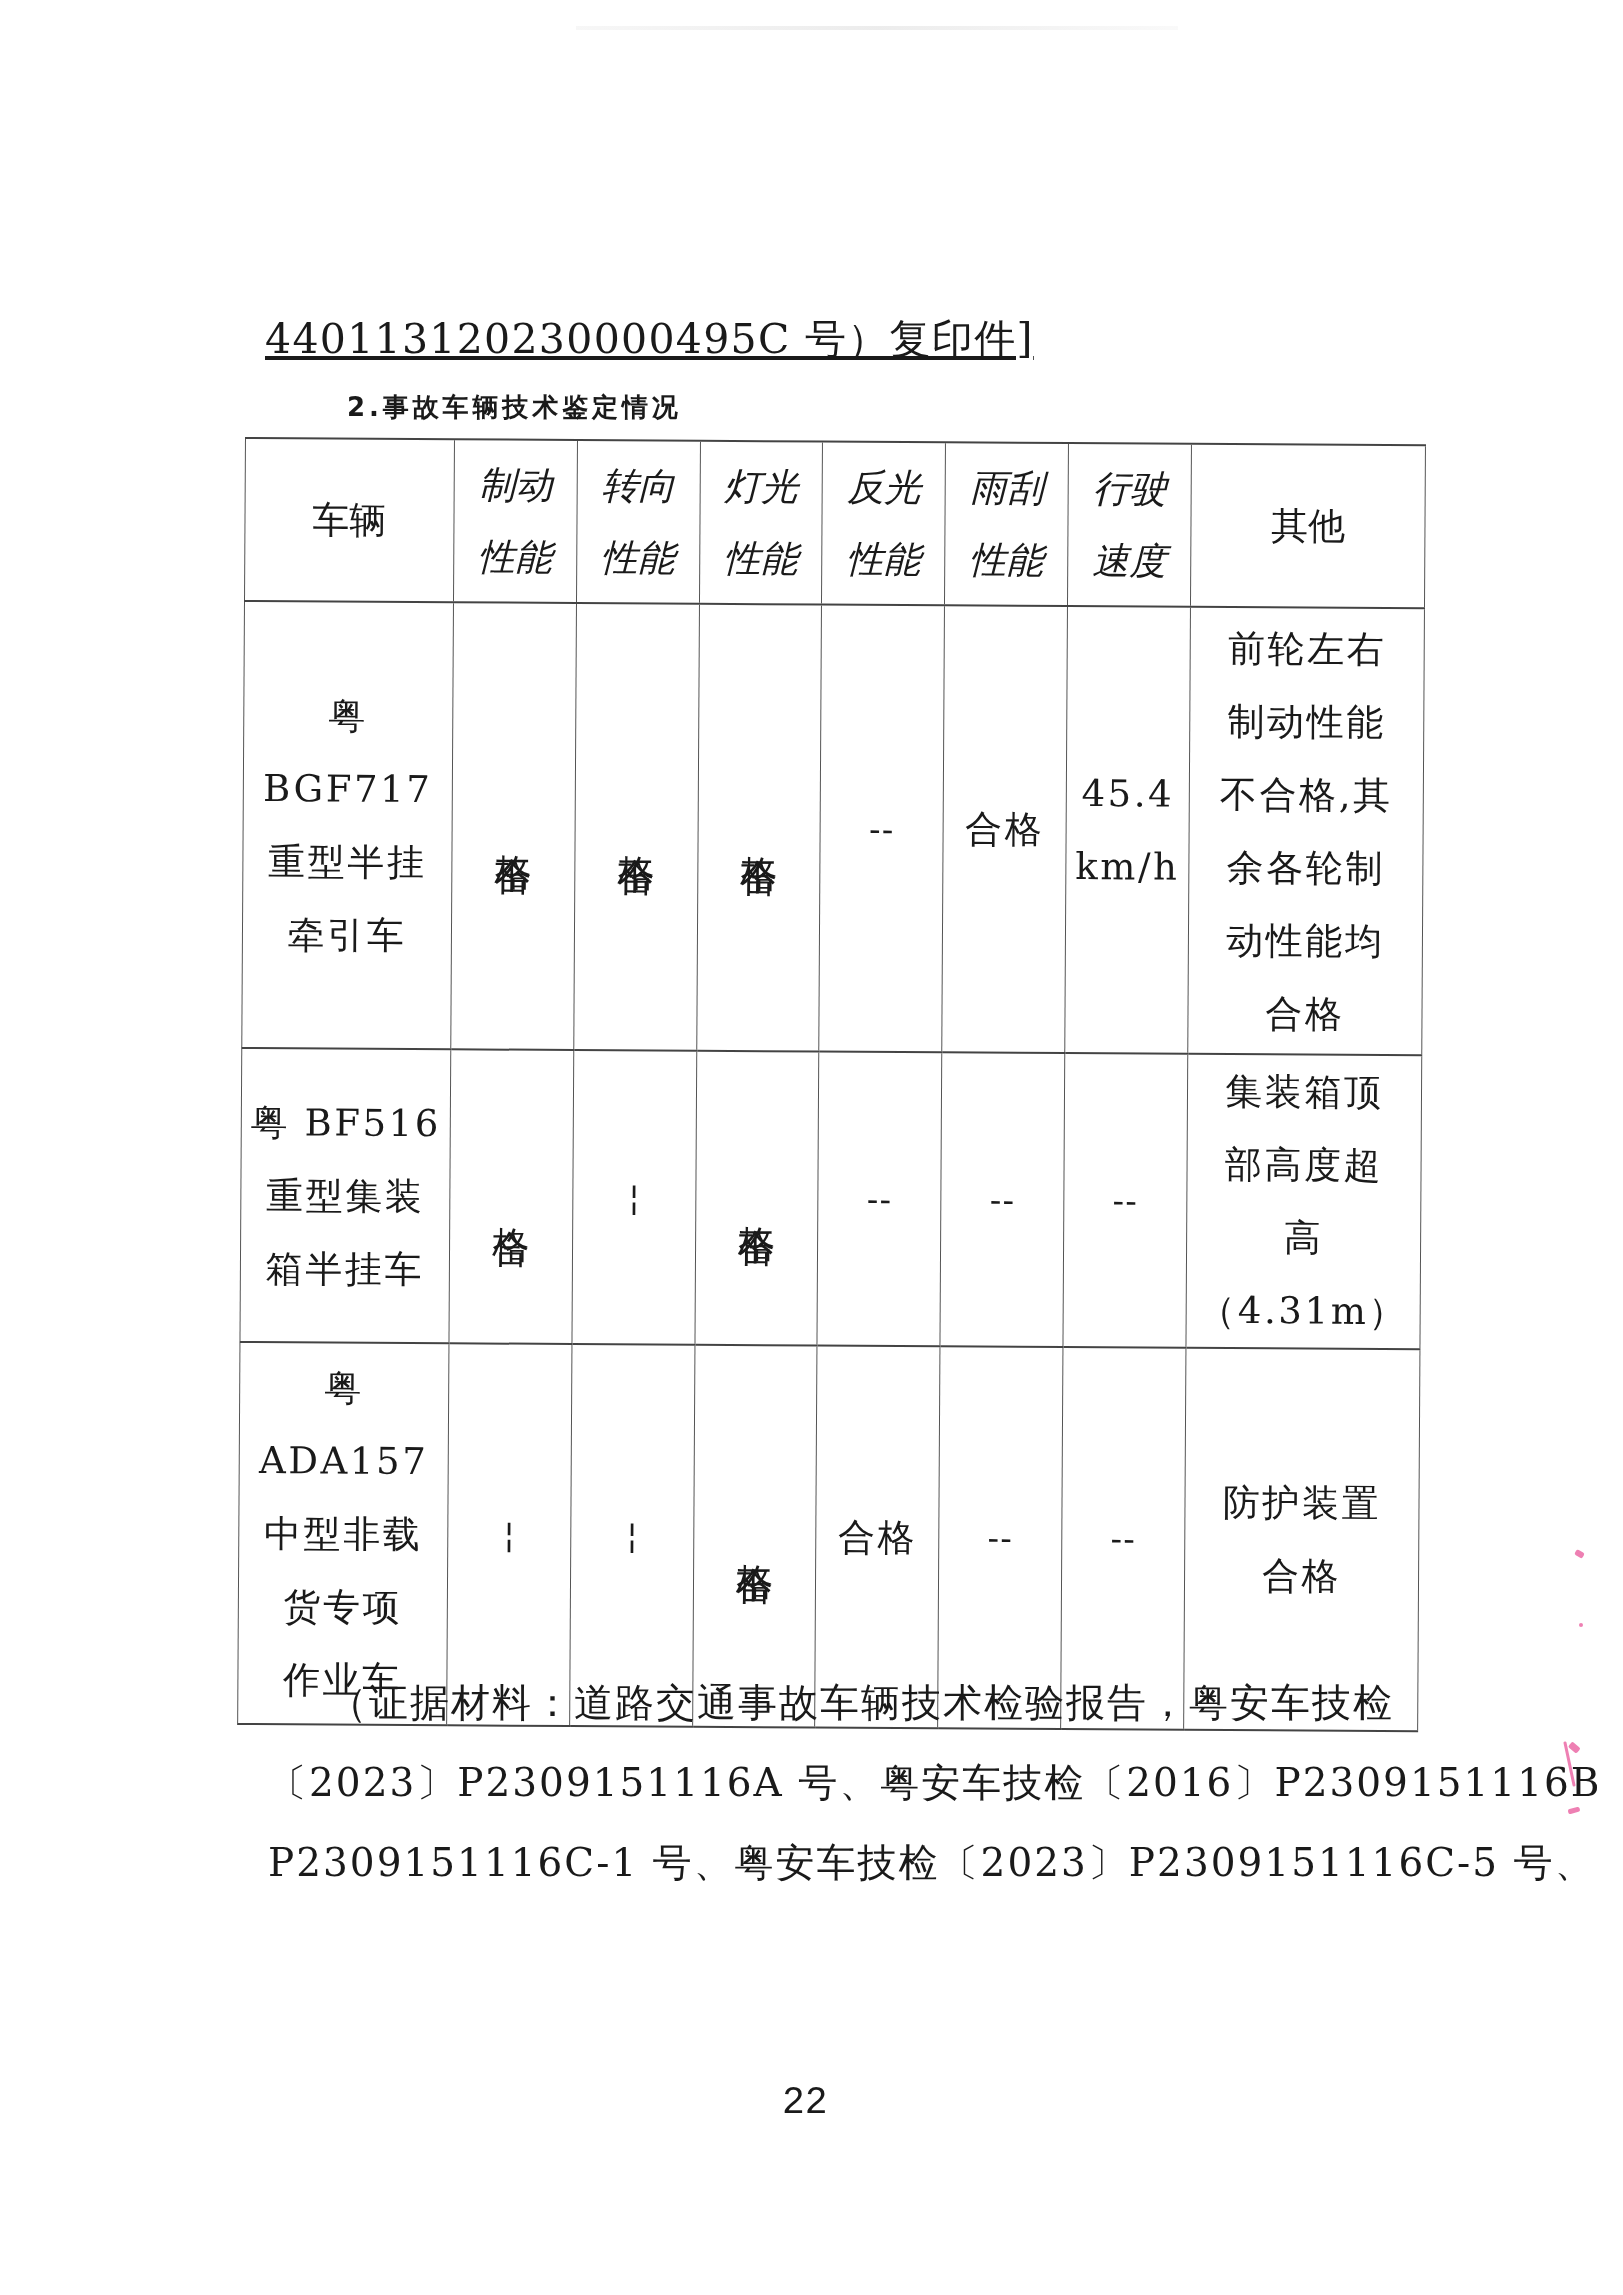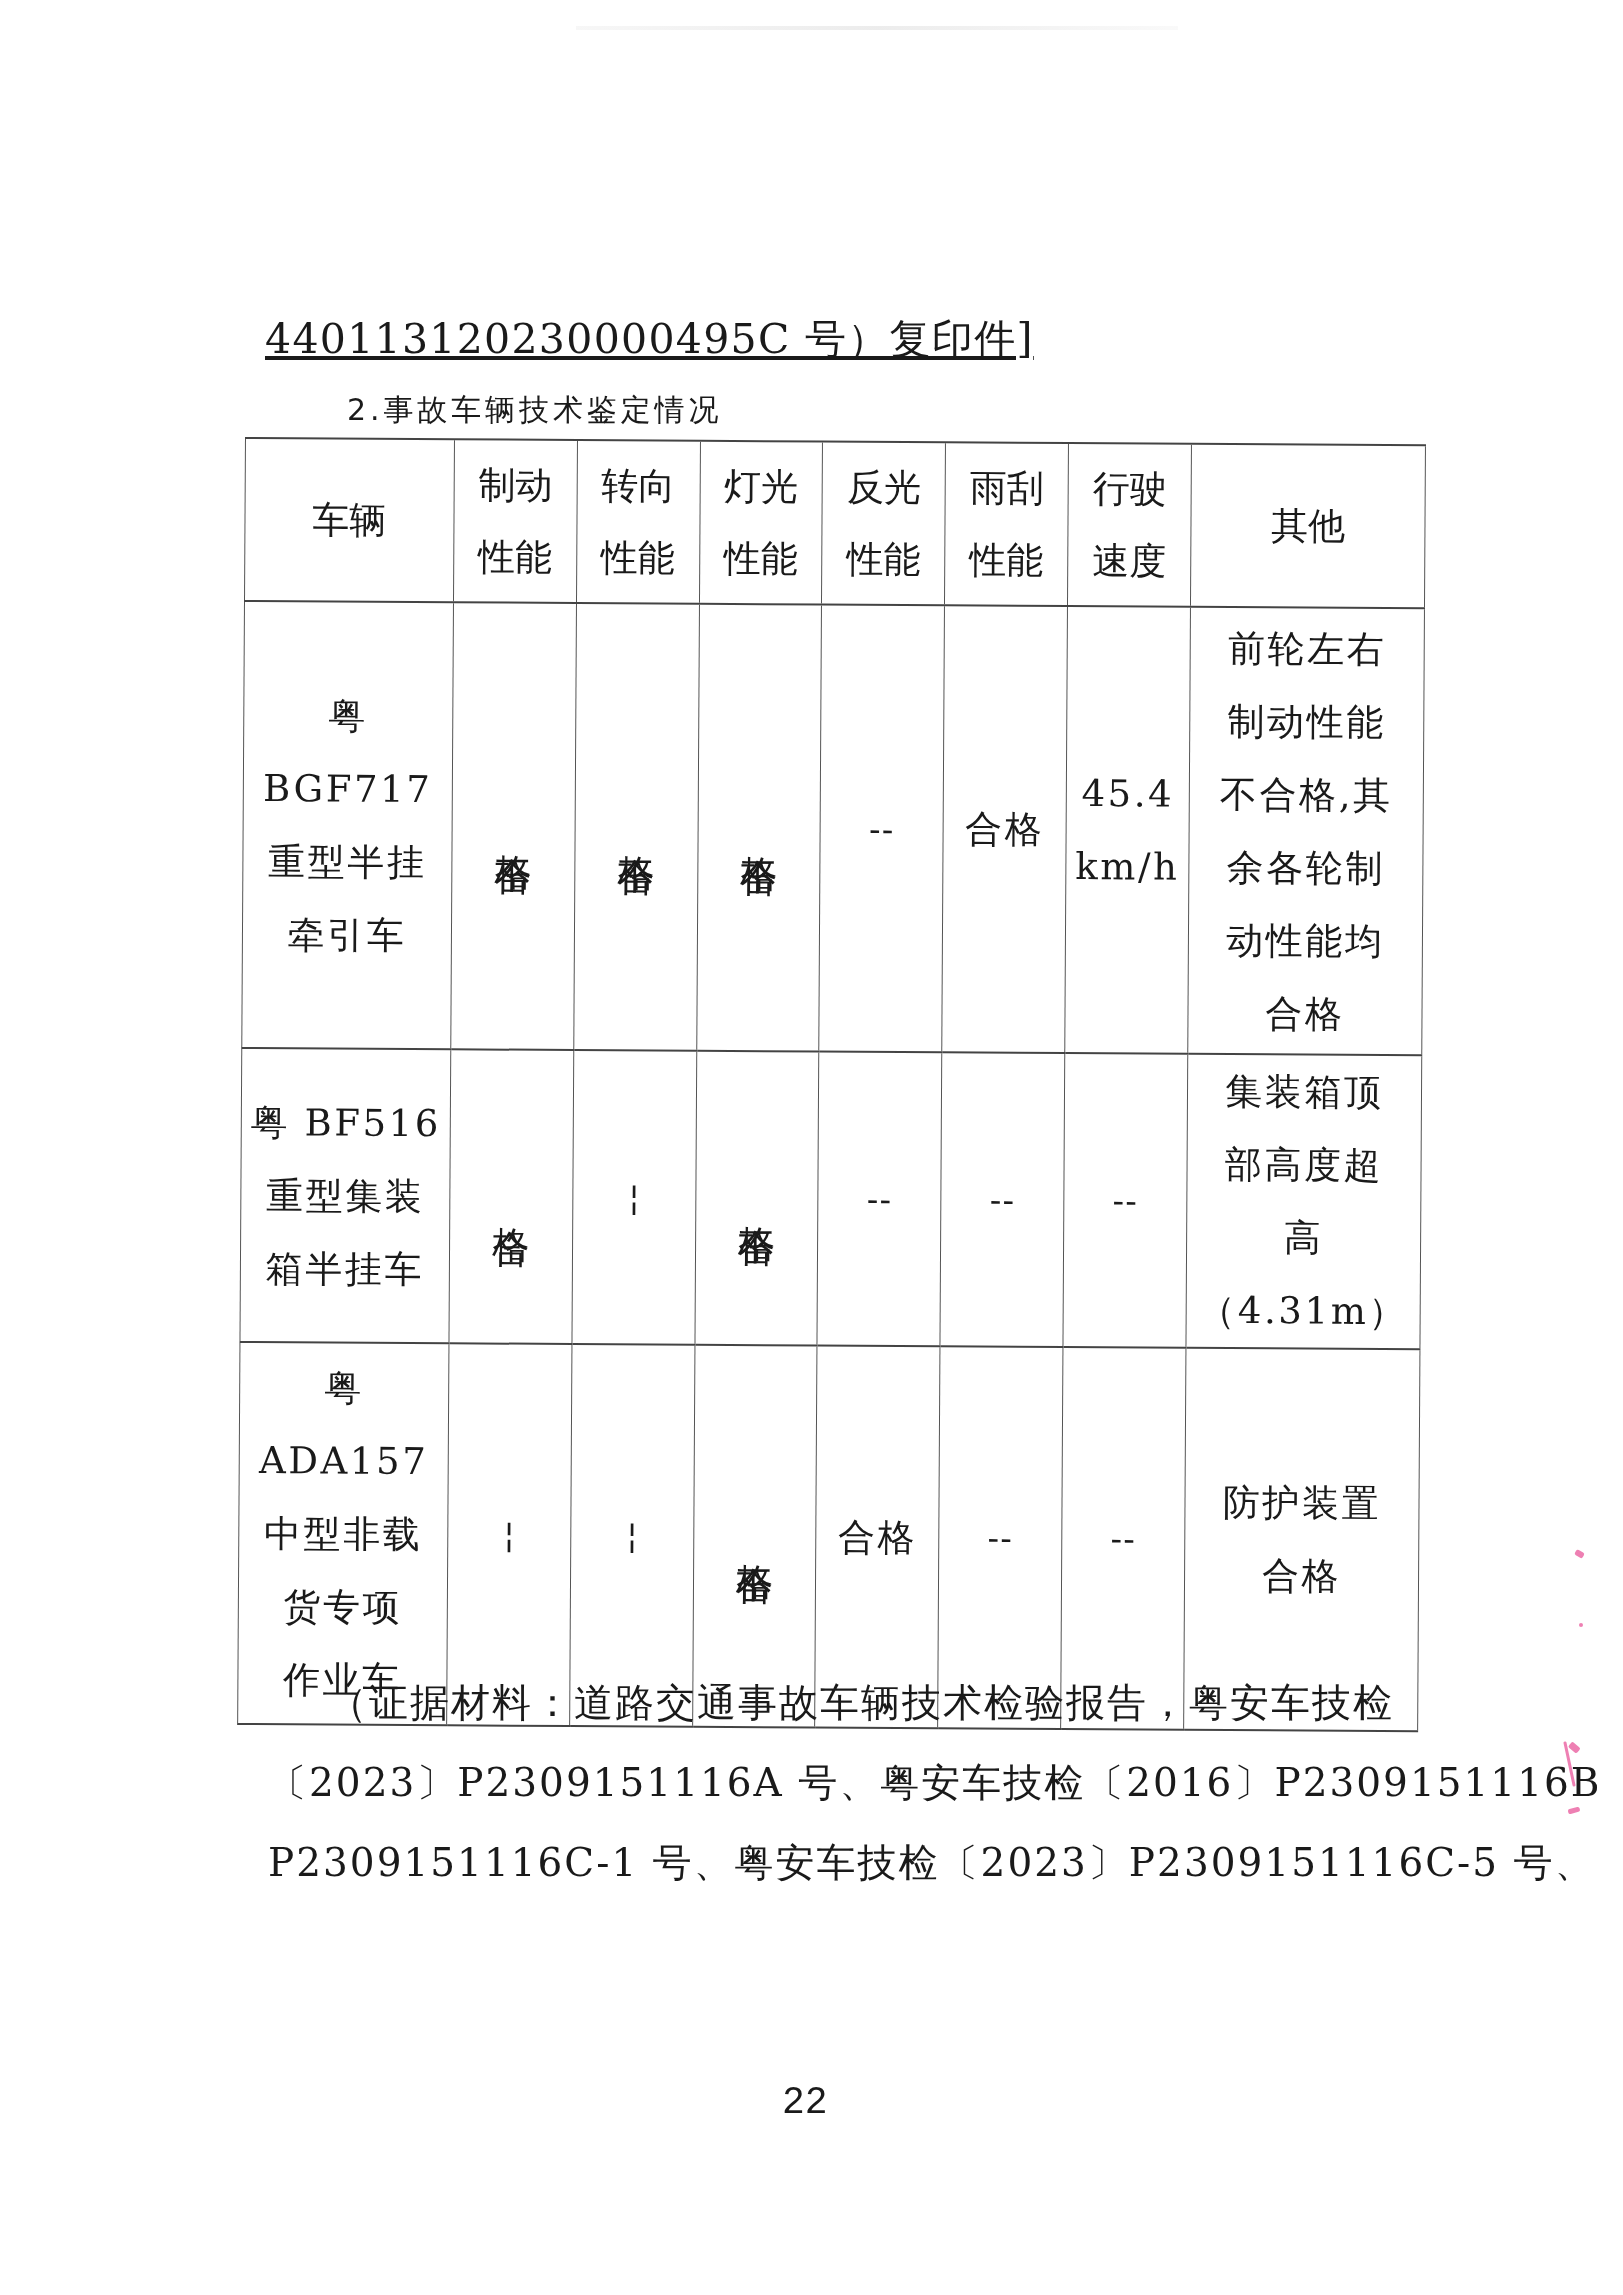--- a/index.html
+++ b/index.html
@@ -23,22 +23,22 @@
       font-size: 41px;
       line-height: 41px;
       letter-spacing: 1.3px;
       white-space: nowrap;
     }
     .para-continued { left: 265px; top: 319px; text-decoration: underline; }
     .section-heading {
       position: absolute;
       left: 347px; top: 390px;
       font-family: "DejaVu Sans", "Liberation Sans", sans-serif;
-      font-weight: normal;
-      font-size: 30px;
+      font-weight: bold;
+      font-size: 26px;
       letter-spacing: 3.9px;
       white-space: nowrap;
     }
     table.tech {
       position: absolute;
       left: 245px; top: 437px;
       width: 1181px;
       border-collapse: collapse;
       transform: rotate(0.35deg);
       transform-origin: left top;
@@ -57,21 +57,21 @@
       font-family: "DejaVu Sans", "Liberation Sans", sans-serif;
       font-size: 37px;
       line-height: 72px;
     }
     table.tech tbody tr.r1 td { height: 445px; border-bottom: 2.6px solid #444; }
     table.tech tbody tr.r2 td { height: 208px; border-bottom: 2.6px solid #444; }
     table.tech tbody tr.r3 td { height: 380px; border-bottom: 2.6px solid #444; }
     .col-vehicle { width: 209px; }
     .col-narrow { width: 123px; }
     .col-other { width: 234px; }
-    .hdr-two-line span { display: block; }
+    .hdr-two-line span { display: block; font-style: italic; }
     .cell-text {
       font-size: 37px;
       line-height: 73px;
       letter-spacing: 2.6px;
     }
     .cell-text span { display: block; }
     .vert {
       writing-mode: vertical-rl;
       text-orientation: upright;
       font-size: 37px;

